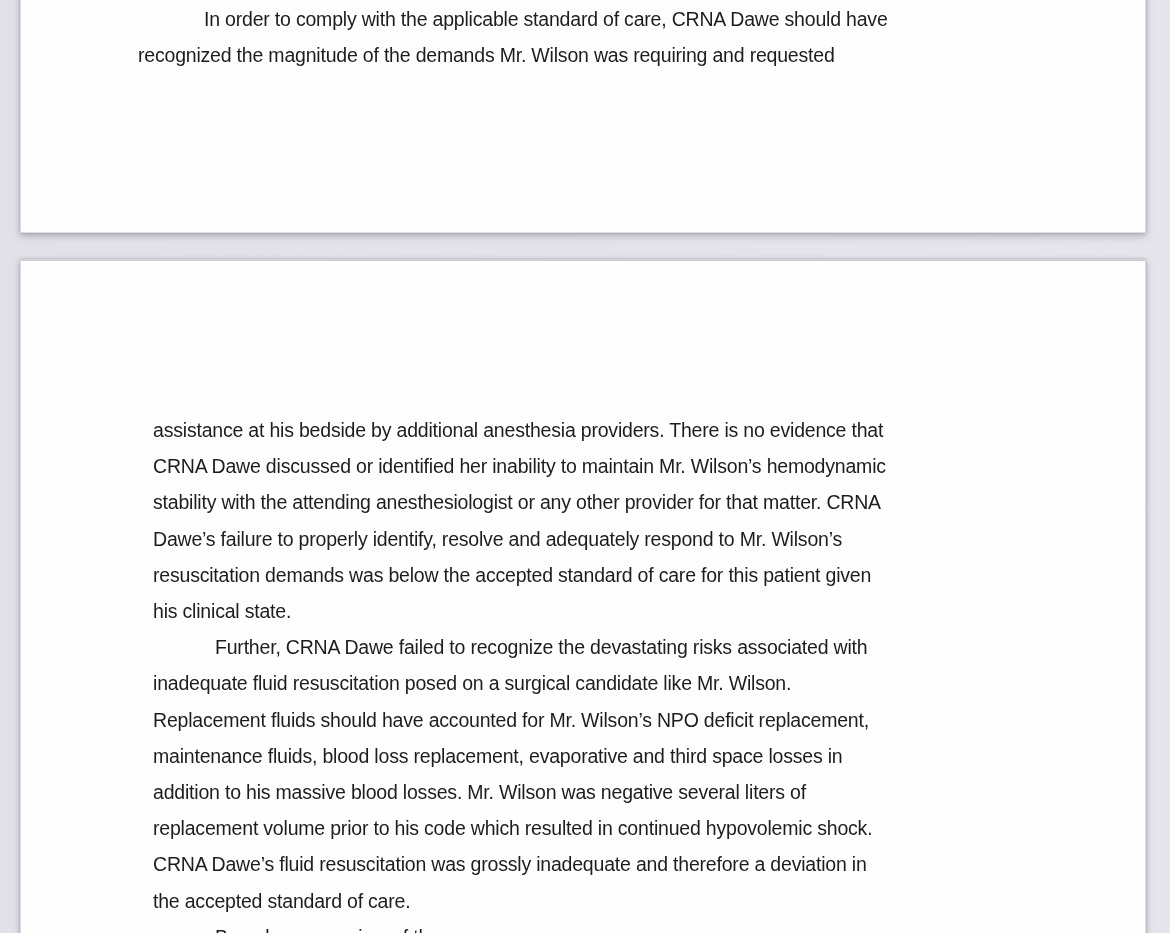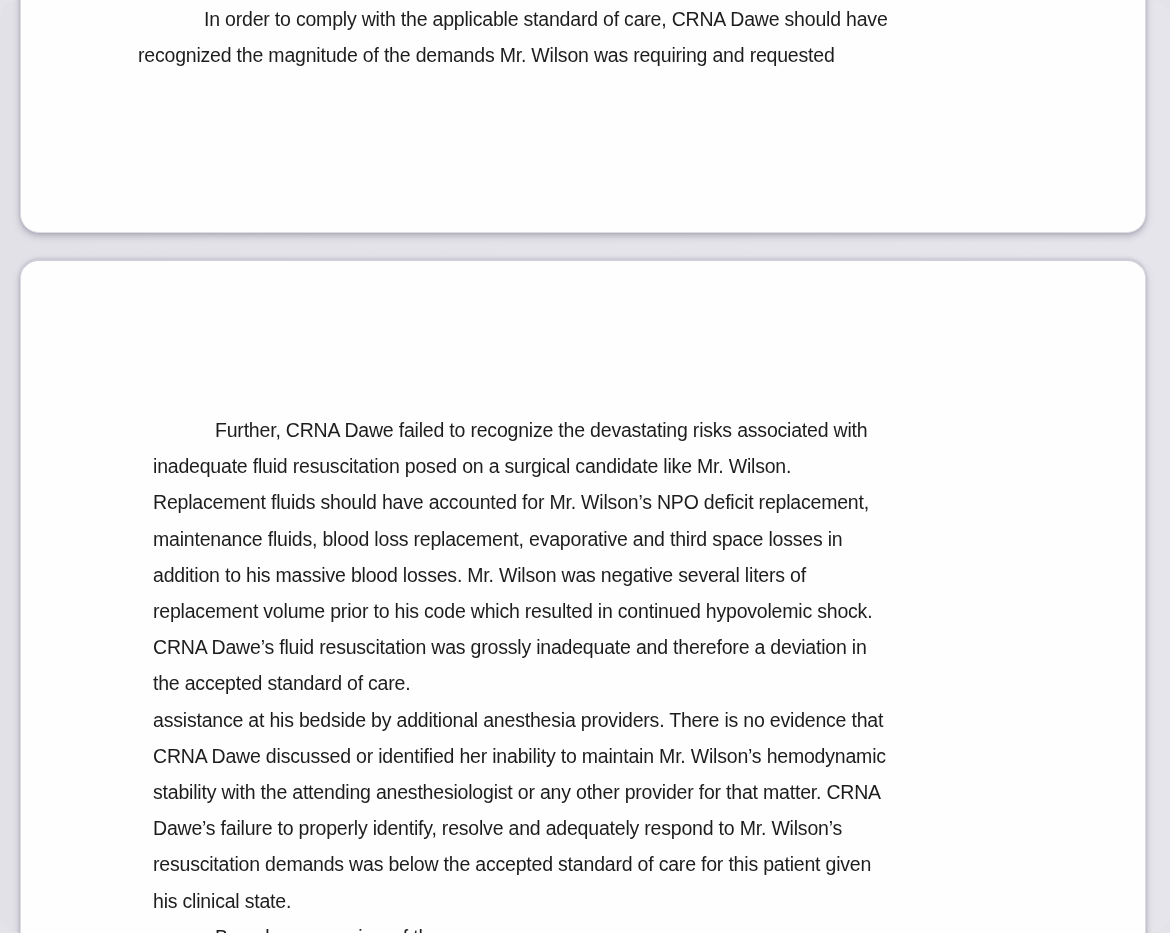--- a/index.html
+++ b/index.html
@@ -1,15 +1,15 @@
 <!DOCTYPE html>
 <html><head>
 <meta charset="utf-8">
 <style>
-  * { margin: 0; padding: 0; box-sizing: border-box; border-radius: 19px; }
+  * { margin: 0; padding: 0; box-sizing: border-box; }
 
   html, body {
     width: 1170px;
     height: 933px;
     overflow: hidden;
     background: #e4e3e9;
     font-family: "Liberation Sans", "DejaVu Sans", sans-serif;
   }
 
   .viewer {
@@ -78,31 +78,31 @@
 
 <div class="viewer">
 
   <div class="page page-top">
     <div class="doc-text para-indented">In order to comply with the applicable standard of care, CRNA Dawe should have
 recognized the magnitude of the demands Mr. Wilson was requiring and requested</div>
   </div>
 
   <div class="page page-bottom">
     <div class="text-column">
+      <div class="doc-text para-continuation">assistance at his bedside by additional anesthesia providers. There is no evidence that
+CRNA Dawe discussed or identified her inability to maintain Mr. Wilson’s hemodynamic
+stability with the attending anesthesiologist or any other provider for that matter. CRNA
+Dawe’s failure to properly identify, resolve and adequately respond to Mr. Wilson’s
+resuscitation demands was below the accepted standard of care for this patient given
+his clinical state.</div>
       <div class="doc-text para-further">Further, CRNA Dawe failed to recognize the devastating risks associated with
 inadequate fluid resuscitation posed on a surgical candidate like Mr. Wilson.
 Replacement fluids should have accounted for Mr. Wilson’s NPO deficit replacement,
 maintenance fluids, blood loss replacement, evaporative and third space losses in
 addition to his massive blood losses. Mr. Wilson was negative several liters of
 replacement volume prior to his code which resulted in continued hypovolemic shock.
 CRNA Dawe’s fluid resuscitation was grossly inadequate and therefore a deviation in
 the accepted standard of care.</div>
-      <div class="doc-text para-continuation">assistance at his bedside by additional anesthesia providers. There is no evidence that
-CRNA Dawe discussed or identified her inability to maintain Mr. Wilson’s hemodynamic
-stability with the attending anesthesiologist or any other provider for that matter. CRNA
-Dawe’s failure to properly identify, resolve and adequately respond to Mr. Wilson’s
-resuscitation demands was below the accepted standard of care for this patient given
-his clinical state.</div>
       <div class="doc-text para-clipped">Based on my review of the</div>
     </div>
   </div>
 
 </div>
 
 </body></html>

